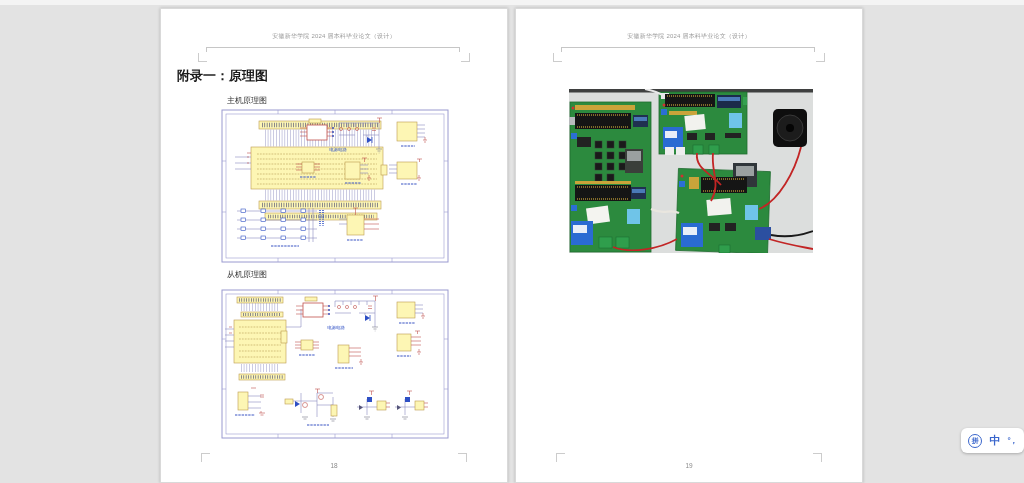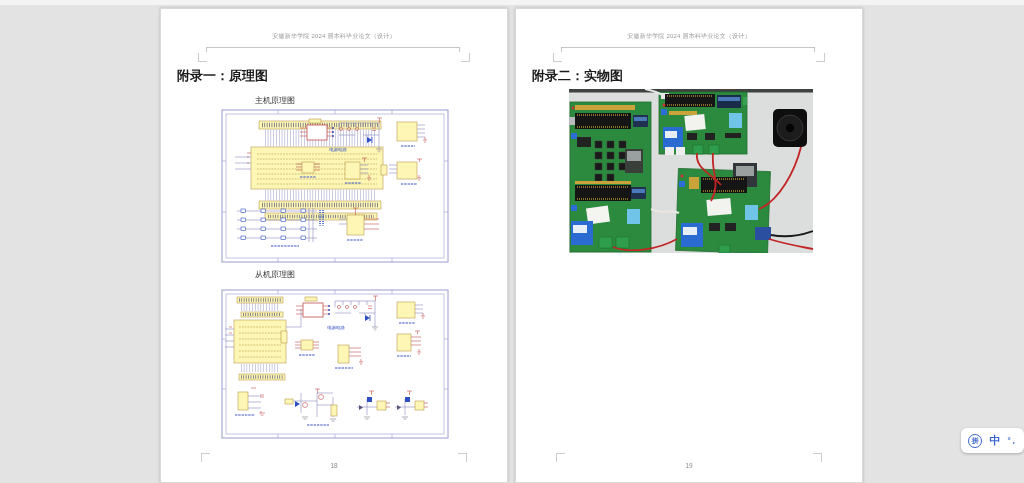--- a/index.html
+++ b/index.html
@@ -9,21 +9,21 @@
   #page-left{left:160px;}
   #page-right{left:515px;}
   .hdr-text{position:absolute;top:23px;left:0;width:100%;text-align:center;font-size:6px;color:#9a9a9a;letter-spacing:0.2px;}
   .hdr-rule{position:absolute;top:38px;left:45px;width:252px;height:4px;border-top:1px solid #c6c6c6;border-left:1px solid #c6c6c6;border-right:1px solid #c6c6c6;}
   .cmark{position:absolute;width:8px;height:8px;}
   .cm-hl{border-left:1px solid #cccccc;border-bottom:1px solid #cccccc;top:44px;left:37px;}
   .cm-hr{border-right:1px solid #cccccc;border-bottom:1px solid #cccccc;top:44px;right:37px;}
   .cm-fl{border-left:1px solid #cccccc;border-top:1px solid #cccccc;bottom:20px;left:40px;}
   .cm-fr{border-right:1px solid #cccccc;border-top:1px solid #cccccc;bottom:20px;right:40px;}
   .doc-title{position:absolute;top:58px;left:16px;width:100%;text-align:left;font-size:13px;font-weight:bold;color:#1a1a1a;}
-  .fig-caption{position:absolute;left:66px;font-size:8px;color:#303030;margin-left:28px;}
+  .fig-caption{position:absolute;left:66px;font-size:8px;color:#303030;}
   .cap1{top:86px;} .cap2{top:260px;text-align:center;}
   .page-num{position:absolute;bottom:13px;left:0;width:100%;text-align:center;font-size:6.5px;color:#8a8a8a;}
   .schem{position:absolute;left:60px;}
   .schem1{top:100px;} .schem2{top:280px;}
   .photo{position:absolute;left:53px;top:80px;}
   
   .yb{fill:#fdf6b4;stroke:#bd9a4e;stroke-width:0.6;}
   .wire{stroke:#8a8ac0;stroke-width:0.6;fill:none;}
   .pinrow{stroke:#5a5a78;fill:none;}
   .redln{stroke:#c0504d;stroke-width:0.6;fill:none;}
@@ -250,21 +250,20 @@
   <div class="cmark cm-fl"></div>
   <div class="cmark cm-fr"></div>
   <div class="page-num">18</div>
 </div>
 
 <div class="page" id="page-right">
   <div class="hdr-text">安徽新华学院 2024 届本科毕业论文（设计）</div>
   <div class="hdr-rule"></div>
   <div class="cmark cm-hl"></div>
   <div class="cmark cm-hr"></div>
-  <div class="doc-title">附录二：实物图</div>
 
   <svg class="photo" width="244" height="164" viewBox="0 0 244 164">
     <rect x="0" y="0" width="244" height="164" fill="#dcdedd"></rect>
     <rect x="0" y="0" width="244" height="3.5" fill="#3f4040"></rect>
     <g>
       <rect x="1" y="13" width="81" height="150" fill="#2c8a3e" stroke="#1e6b2d" stroke-width="0.8"></rect>
       <rect x="6" y="16" width="60" height="5" fill="#caa43a"></rect>
       <circle cx="4" cy="19" r="1.5" fill="#d03030"></circle>
       <rect x="0" y="28" width="6" height="8" fill="#b9bcbe"></rect>
       <rect x="6" y="24" width="56" height="16" fill="#151515"></rect>

